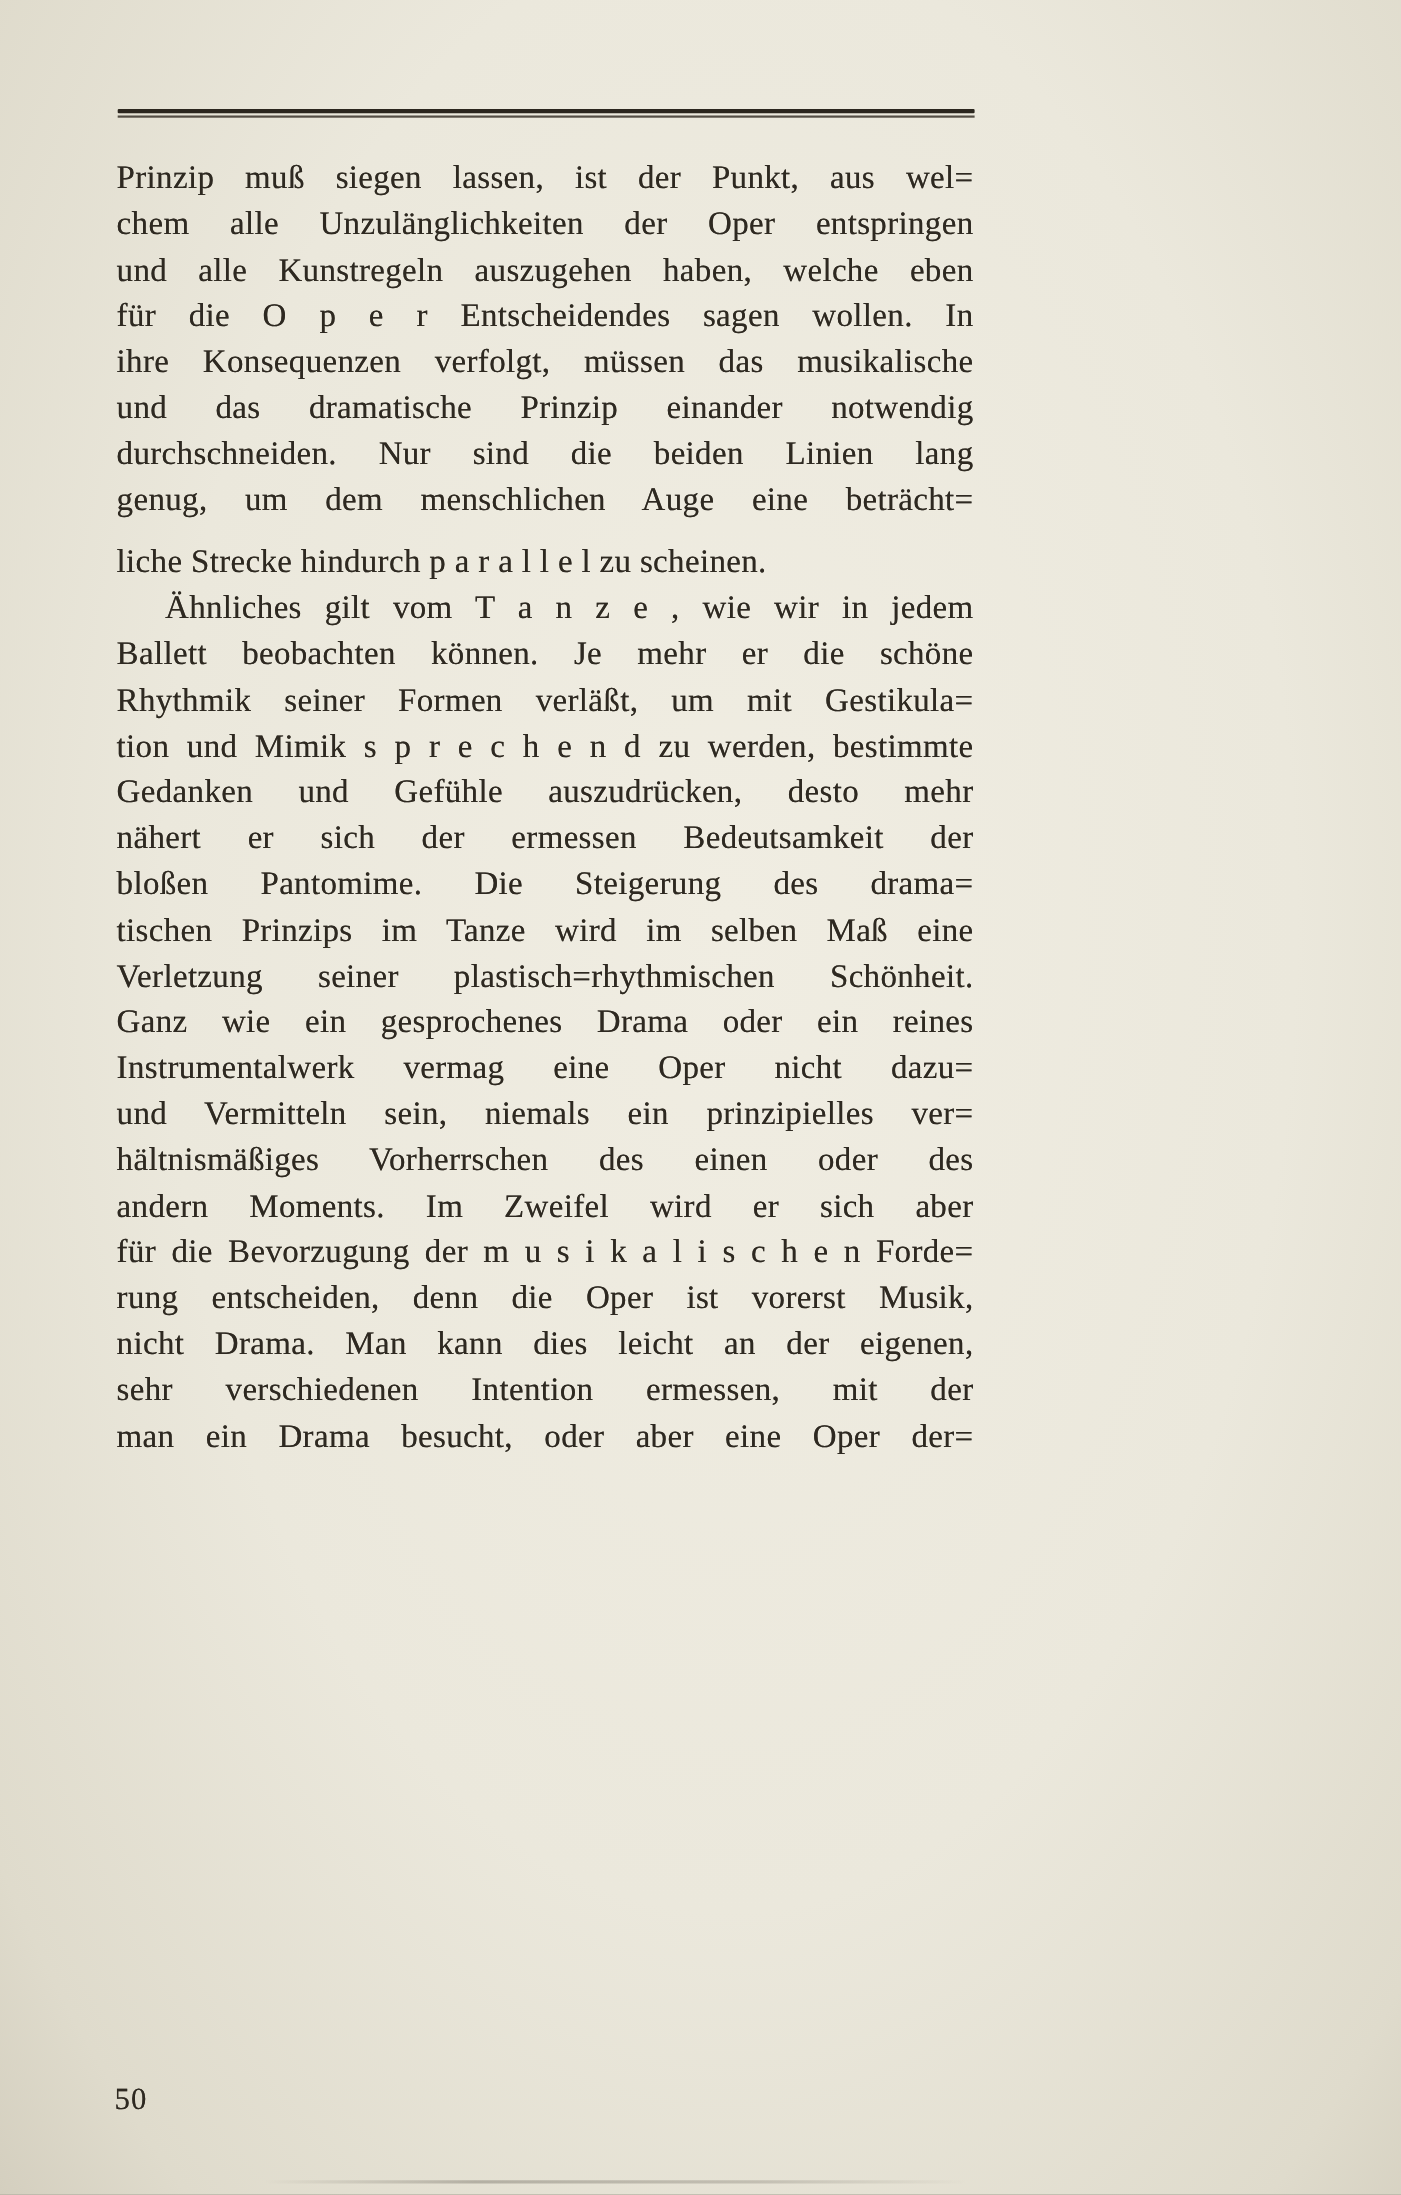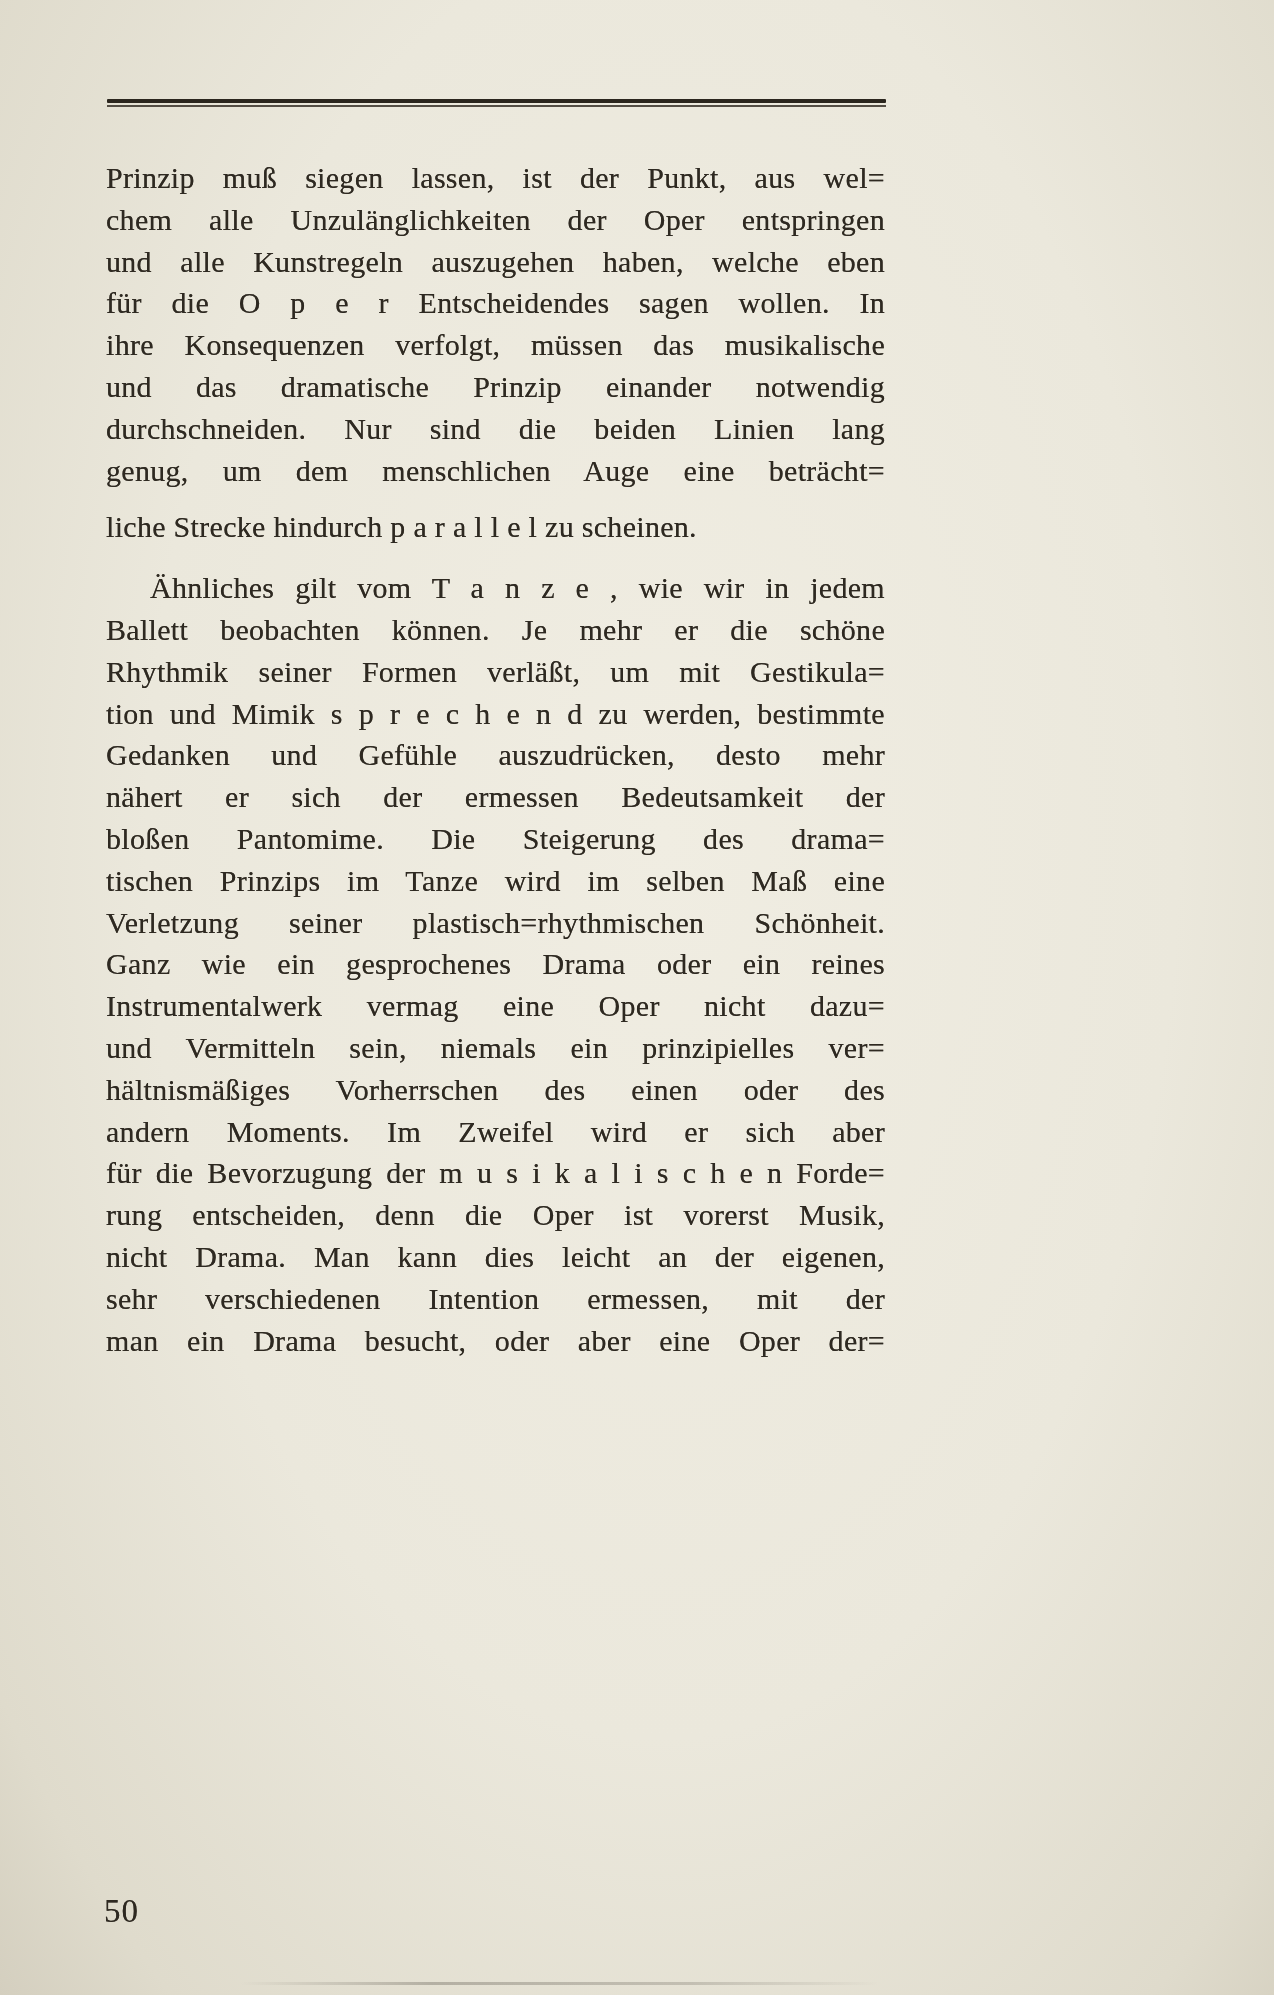--- a/index.html
+++ b/index.html
@@ -31,45 +31,44 @@
   }
   .top-rule .thin {
     height: 2px;
     margin-top: 2px;
     background: #39332a;
     opacity: .85;
   }
   .text-block {
     position: absolute;
     left: 106px;
-    top: 157px;
+    top: 141px;
     width: 779px;
     font-size: 30px;
     line-height: 41.8px;
     letter-spacing: 0.3px;
     text-shadow: 0 0 0.6px rgba(46,41,33,.75);
   }
   .line {
     text-align: justify;
     text-align-last: justify;
     white-space: normal;
   }
   .line.para-end {
     text-align-last: left;
     margin-top: 15px;
   }
   .line.indent {
     text-indent: 44px;
-    margin-top: 19px;
   }
   .page-number {
     position: absolute;
     left: 104px;
     top: 1893px;
-    font-size: 33px;
+    font-size: 28px;
     letter-spacing: 1px;
     text-shadow: 0 0 0.6px rgba(46,41,33,.75);
   }
   .scan-artifact {
     position: absolute;
     left: 240px;
     top: 1982px;
     width: 640px;
     height: 3px;
     background: linear-gradient(90deg, rgba(90,85,75,0) 0%, rgba(90,85,75,.35) 30%, rgba(90,85,75,.25) 70%, rgba(90,85,75,0) 100%);

